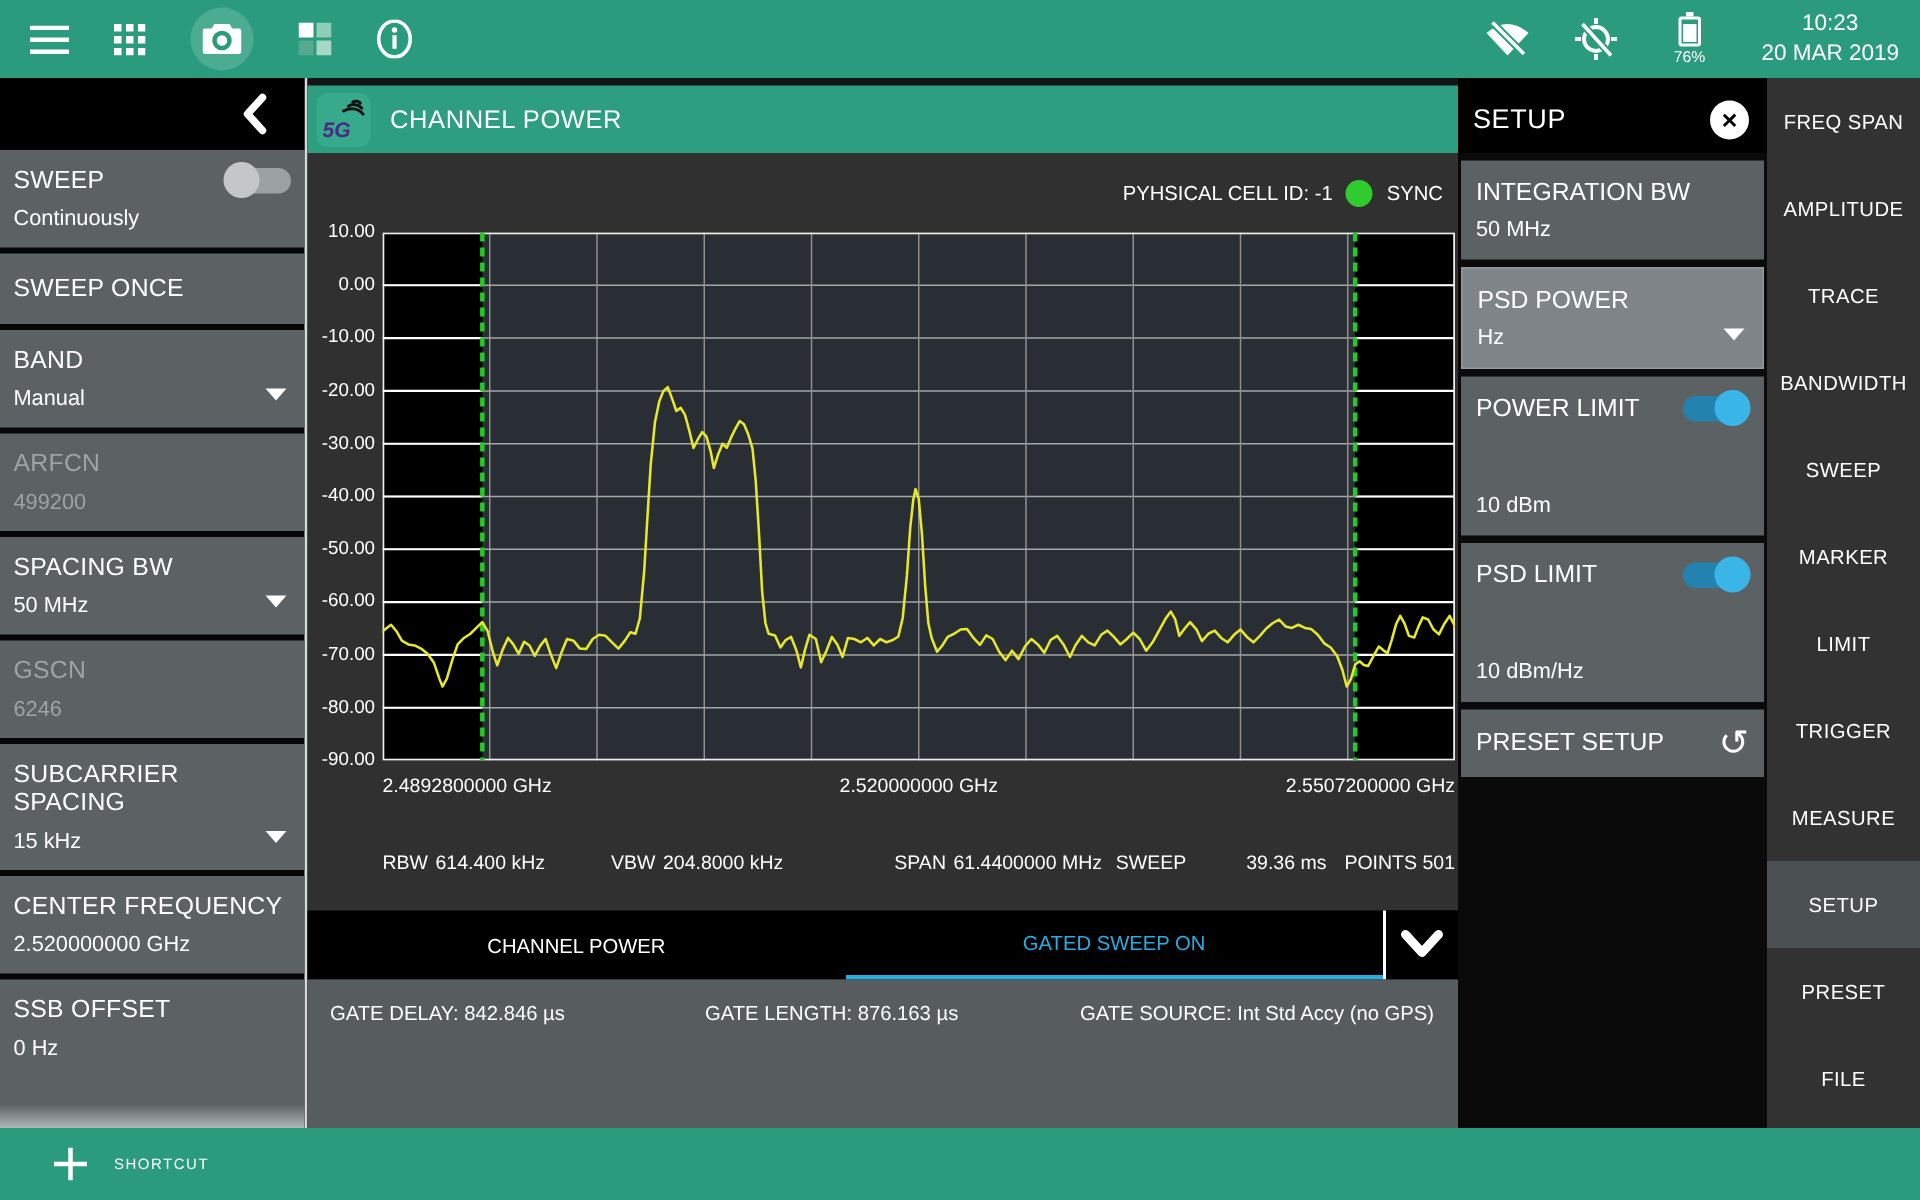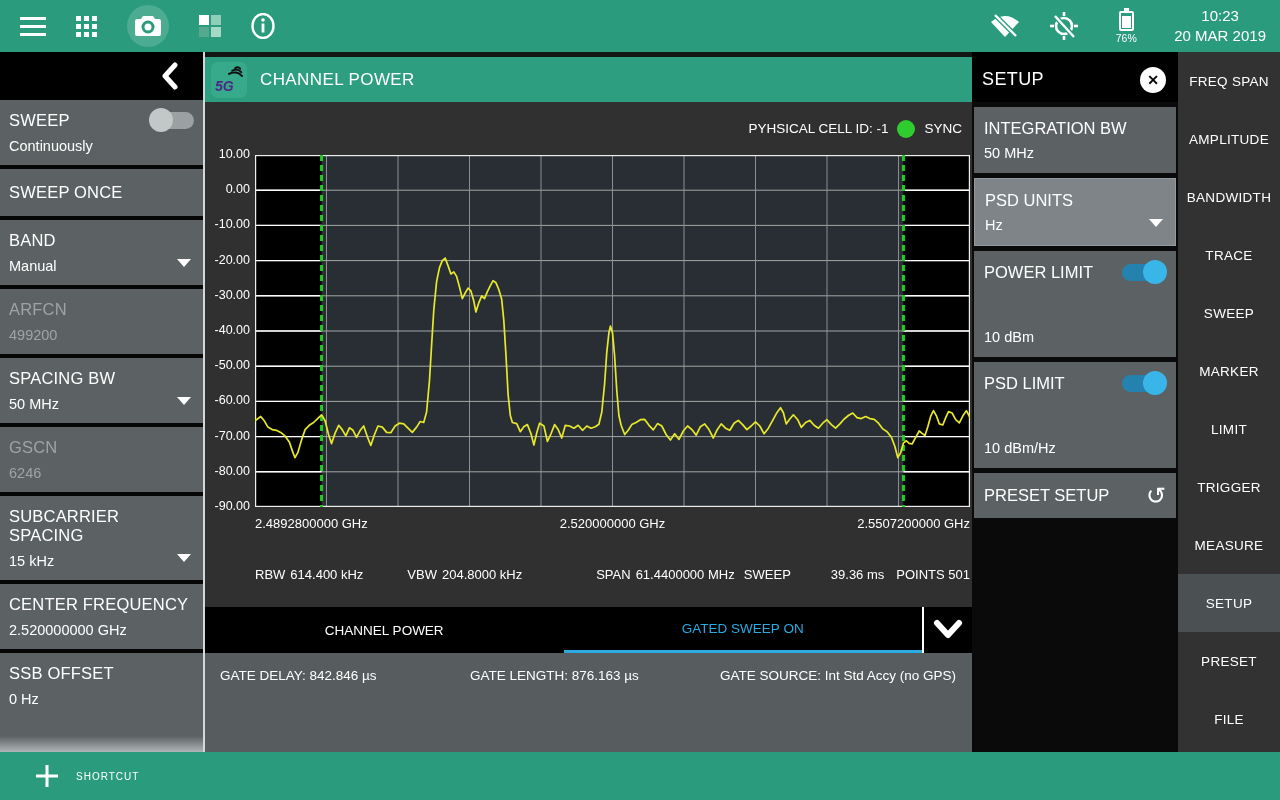--- a/index.html
+++ b/index.html
@@ -382,21 +382,21 @@
   <div class="setup-panel">
     <div class="sp-header">
       <span class="sp-title">SETUP</span>
       <span class="close-btn">✕</span>
     </div>
     <div class="sp-card">
       <div class="label">INTEGRATION BW</div>
       <div class="value">50 MHz</div>
     </div>
     <div class="sp-card hl">
-      <div class="label">PSD UNITS</div>
+      <div class="label">PSD POWER</div>
       <div class="value">Hz</div>
       <span class="caret"></span>
     </div>
     <div class="sp-card tall">
       <div class="label-row">
         <span class="label">POWER LIMIT</span>
         <span class="toggle on">
             <span class="knob"></span>
           </span>
       </div>
@@ -413,22 +413,22 @@
     </div>
     <div class="sp-card" style="display:flex;align-items:center;justify-content:space-between;padding:13px 10px;">
       <span class="label">PRESET SETUP</span>
       <span class="reset-ico">↺</span>
     </div>
   </div>
 
   <div class="right-menu">
     <div class="rm-item">FREQ SPAN</div>
     <div class="rm-item">AMPLITUDE</div>
+    <div class="rm-item">TRACE</div>
     <div class="rm-item">BANDWIDTH</div>
-    <div class="rm-item">TRACE</div>
     <div class="rm-item">SWEEP</div>
     <div class="rm-item">MARKER</div>
     <div class="rm-item">LIMIT</div>
     <div class="rm-item">TRIGGER</div>
     <div class="rm-item">MEASURE</div>
     <div class="rm-item selected">SETUP</div>
     <div class="rm-item">PRESET</div>
     <div class="rm-item">FILE</div>
   </div>
 </div>

